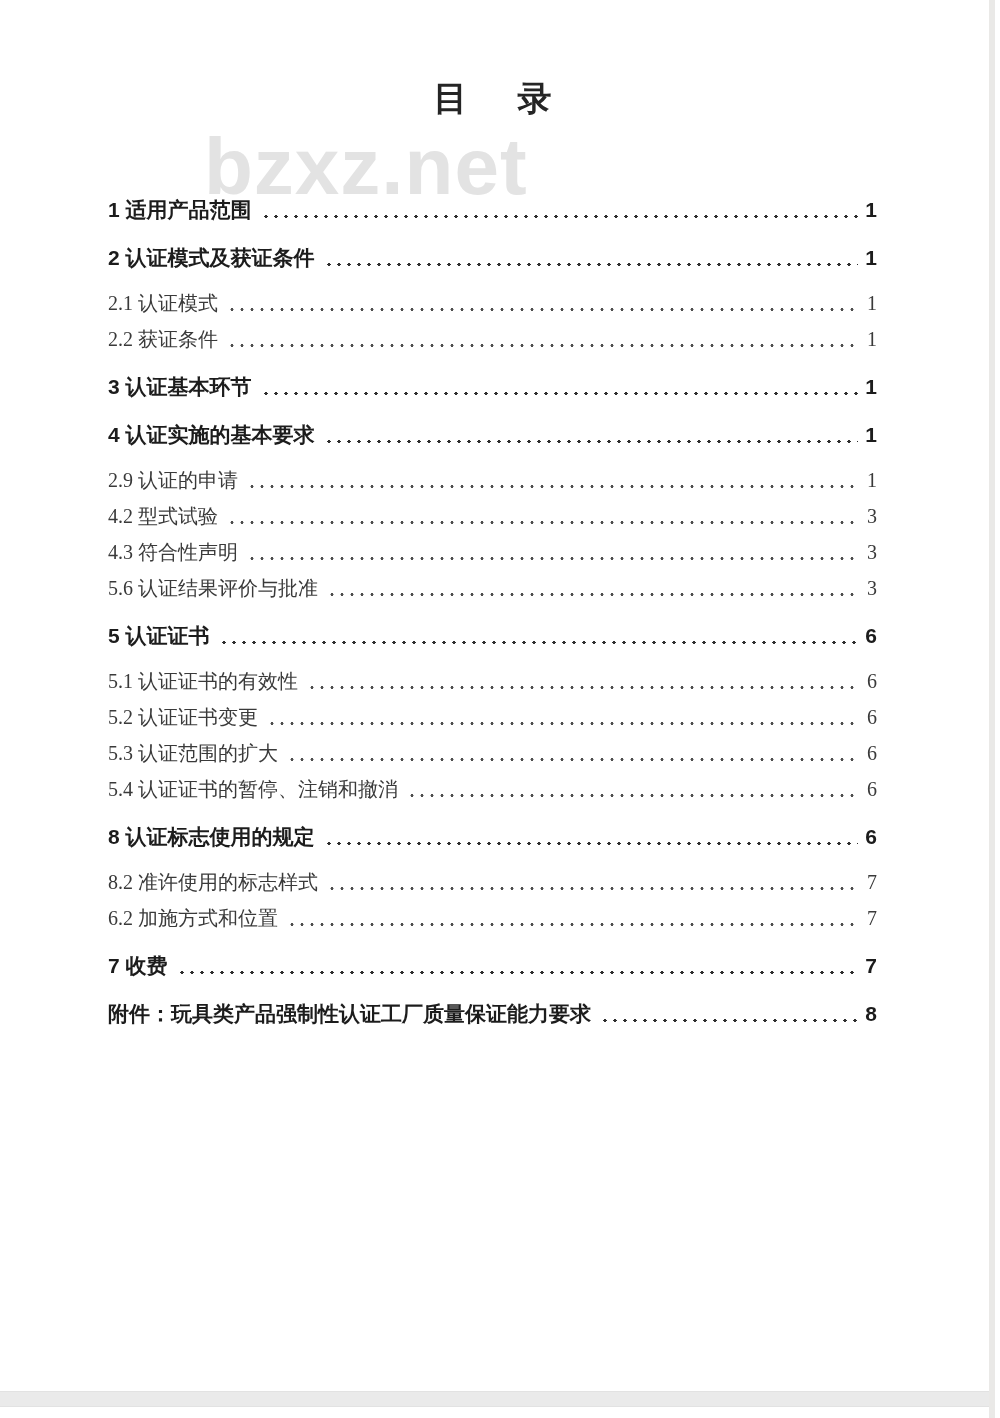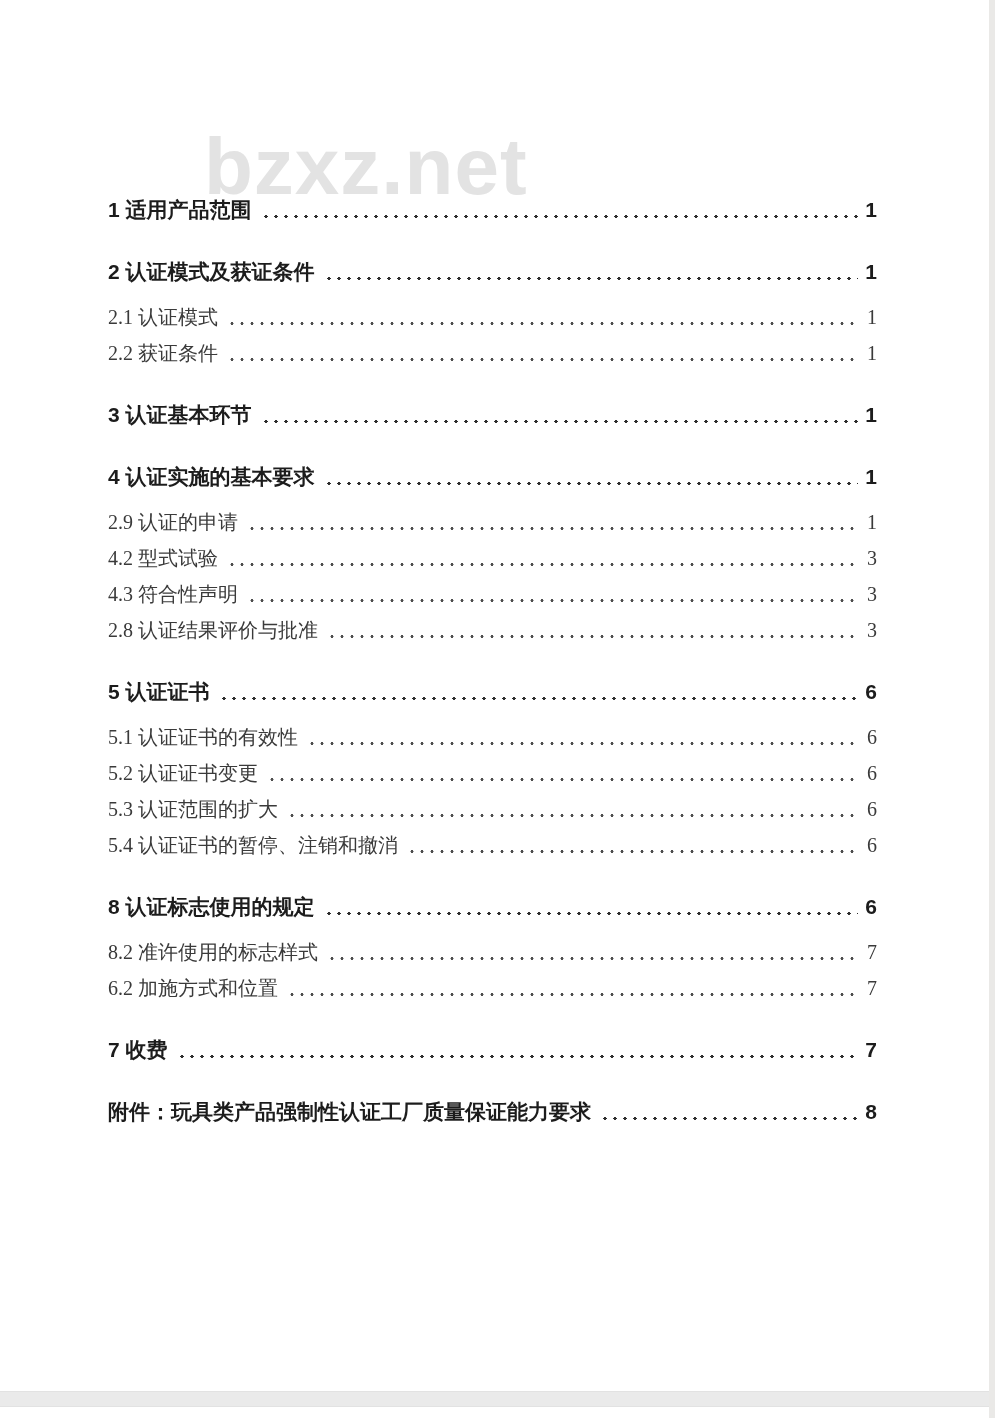--- a/index.html
+++ b/index.html
@@ -77,21 +77,21 @@
     width: 769px;
     z-index: 1;
   }
 
   .toc-entry {
     display: flex;
     align-items: flex-end;
     line-height: 30px;
   }
   .toc-entry + .toc-entry { margin-top: 6px; }
-  .toc-entry.level1 { margin-top: 32px; }
+  .toc-entry.level1 { margin-top: 18px; }
   .toc-entry.level1 + .toc-entry.level2 { margin-top: 15px; }
   .toc-entry:first-child { margin-top: 0; }
 
   .toc-entry.level1 {
     font-family: "Liberation Sans", sans-serif;
     font-weight: 700;
     font-size: 21px;
     color: #1c1c1c;
   }
   .toc-entry.level2 {
@@ -123,20 +123,21 @@
     background-image: radial-gradient(circle, #4d4d4d 1.4px, transparent 1.6px);
   }
 
   .toc-page { white-space: nowrap; }
 </style>
 </head>
 <body>
 
 <div class="page">
   <div class="watermark">bzxz.net</div>
+  <h1 class="doc-title">目　录</h1>
   <div class="toc">
       <div class="toc-entry level1">
     <span class="toc-label">1 适用产品范围</span>
     <span class="toc-dots"></span>
     <span class="toc-page">1</span>
   </div>
       <div class="toc-entry level1">
     <span class="toc-label">2 认证模式及获证条件</span>
     <span class="toc-dots"></span>
     <span class="toc-page">1</span>
@@ -170,21 +171,21 @@
     <span class="toc-label">4.2 型式试验</span>
     <span class="toc-dots"></span>
     <span class="toc-page">3</span>
   </div>
       <div class="toc-entry level2">
     <span class="toc-label">4.3 符合性声明</span>
     <span class="toc-dots"></span>
     <span class="toc-page">3</span>
   </div>
       <div class="toc-entry level2">
-    <span class="toc-label">2.8 认证结果评价与批准</span>
+    <span class="toc-label">5.6 认证结果评价与批准</span>
     <span class="toc-dots"></span>
     <span class="toc-page">3</span>
   </div>
       <div class="toc-entry level1">
     <span class="toc-label">5 认证证书</span>
     <span class="toc-dots"></span>
     <span class="toc-page">6</span>
   </div>
       <div class="toc-entry level2">
     <span class="toc-label">5.1 认证证书的有效性</span>

